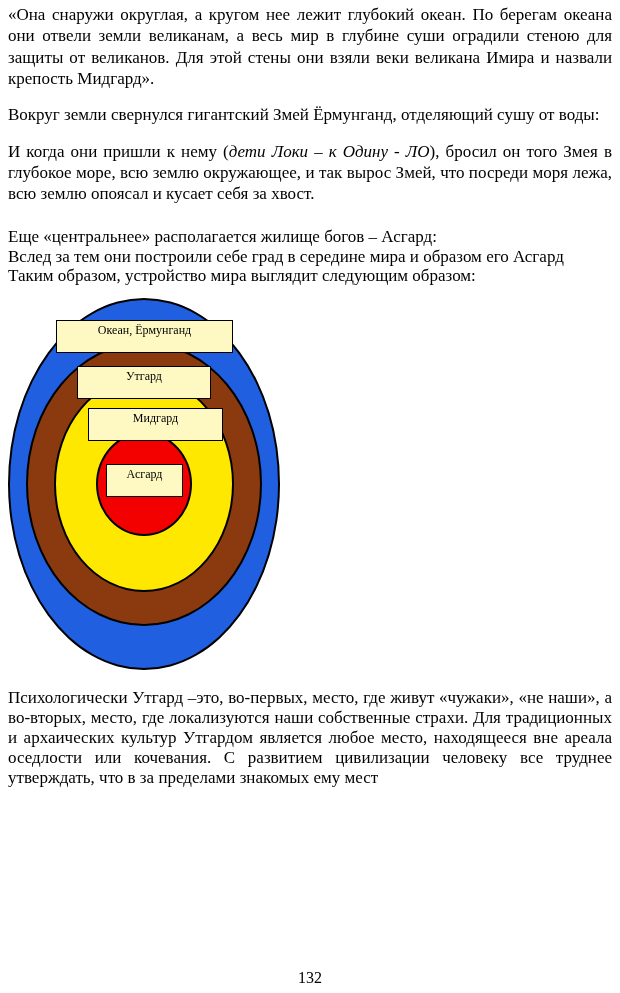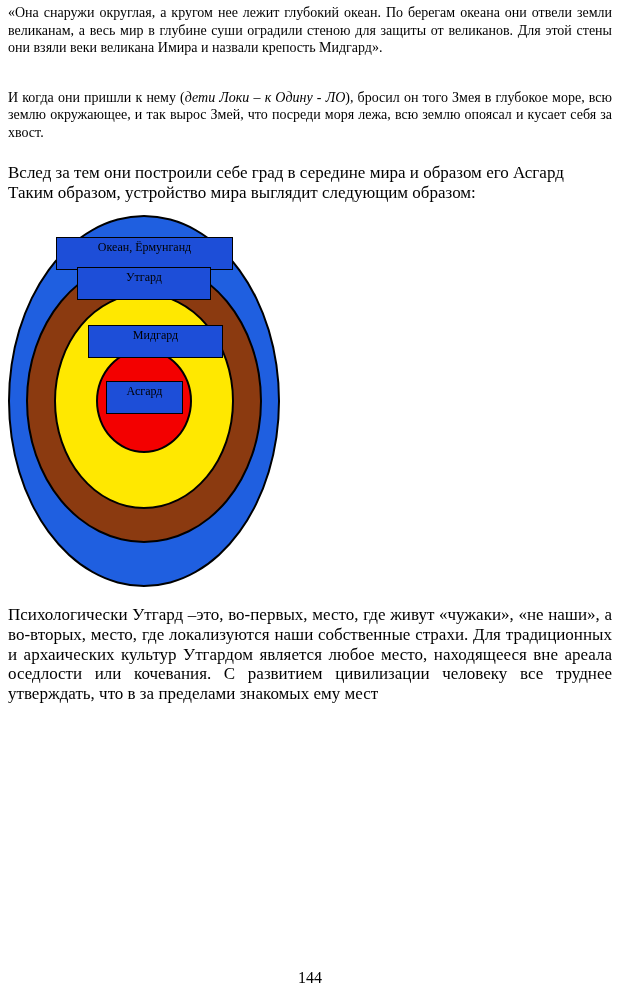--- a/index.html
+++ b/index.html
@@ -20,21 +20,21 @@
     height: 993px;
     box-sizing: border-box;
     padding: 4px 8px 0 8px;
   }
   p {
     margin: 0;
     text-align: justify;
     line-height: 1.17;
   }
   .small {
-    font-size: 14px;
+    font-size: 17px;
     line-height: 1.25;
   }
   .big {
     font-size: 17px;
   }
   .gap-md { height: 16px; }
   .gap-lg { height: 22px; }
   .italic { font-style: italic; margin-top: 15px; }
 
   
@@ -81,38 +81,38 @@
   }
   .ring-asgard {
     left: 88px;
     top: 134px;
     width: 96px;
     height: 104px;
     background: #f30000;
   }
   .label {
     position: absolute;
-    background: #1d4ed8;
+    background: #fef9c3;
     border: 1.5px solid #000000;
     font-family: "Liberation Serif", "DejaVu Serif", serif;
     font-size: 12px;
     text-align: center;
     padding: 3px 6px 15px 6px;
     box-sizing: border-box;
     white-space: nowrap;
     line-height: 1.1;
   }
   .label-ocean {
     left: 48px;
     top: 22px;
     width: 177px;
   }
   .label-utgard {
     left: 69px;
-    top: 52px;
+    top: 68px;
     width: 134px;
   }
   .label-midgard {
     left: 80px;
     top: 110px;
     width: 135px;
   }
   .label-asgard {
     left: 98px;
     top: 166px;
@@ -132,27 +132,29 @@
 </head>
 <body>
 
 <div class="page">
 
   <p class="small">«Она снаружи округлая, а кругом нее лежит глубокий океан. По берегам океана они отвели земли великанам, а весь мир в глубине суши оградили стеною для защиты от великанов. Для этой стены они взяли веки великана Имира и назвали крепость Мидгард».</p>
 
   <div class="gap-md"></div>
 
 
+  <p class="big">Вокруг земли свернулся гигантский Змей Ёрмунганд, отделяющий сушу от воды:</p>
 
   <div class="gap-md"></div>
 
   <p class="small"><span>И когда они пришли к нему (</span><span class="italic">дети Локи – к Одину - ЛО</span><span>), бросил он того Змея в глубокое море, всю землю окружающее, и так вырос Змей, что посреди моря лежа, всю землю опоясал и кусает себя за хвост.</span></p>
 
   <div class="gap-lg"></div>
 
+  <p class="big">Еще «центральнее» располагается жилище богов – Асгард:</p>
 
   <p class="big">Вслед за тем они построили себе град в середине мира и образом его Асгард</p>
 
 
   <p class="big">Таким образом, устройство мира выглядит следующим образом:</p>
 
   <div class="diagram-wrap">
     <div class="diagram">
       <div class="ring ring-ocean"></div>
       <div class="ring ring-utgard"></div>
@@ -161,14 +163,14 @@
 
       <div class="label label-ocean">Океан, Ёрмунганд</div>
       <div class="label label-utgard">Утгард</div>
       <div class="label label-midgard">Мидгард</div>
       <div class="label label-asgard">Асгард</div>
     </div>
   </div>
 
   <p class="big">Психологически Утгард –это, во-первых, место, где живут «чужаки», «не наши», а во-вторых, место, где локализуются наши собственные страхи. Для традиционных и архаических культур Утгардом является любое место, находящееся вне ареала оседлости или кочевания. С развитием цивилизации человеку все труднее утверждать, что в за пределами знакомых ему мест</p>
 
-  <div class="footer">144</div>
+  <div class="footer">132</div>
 </div>
 
 </body></html>

